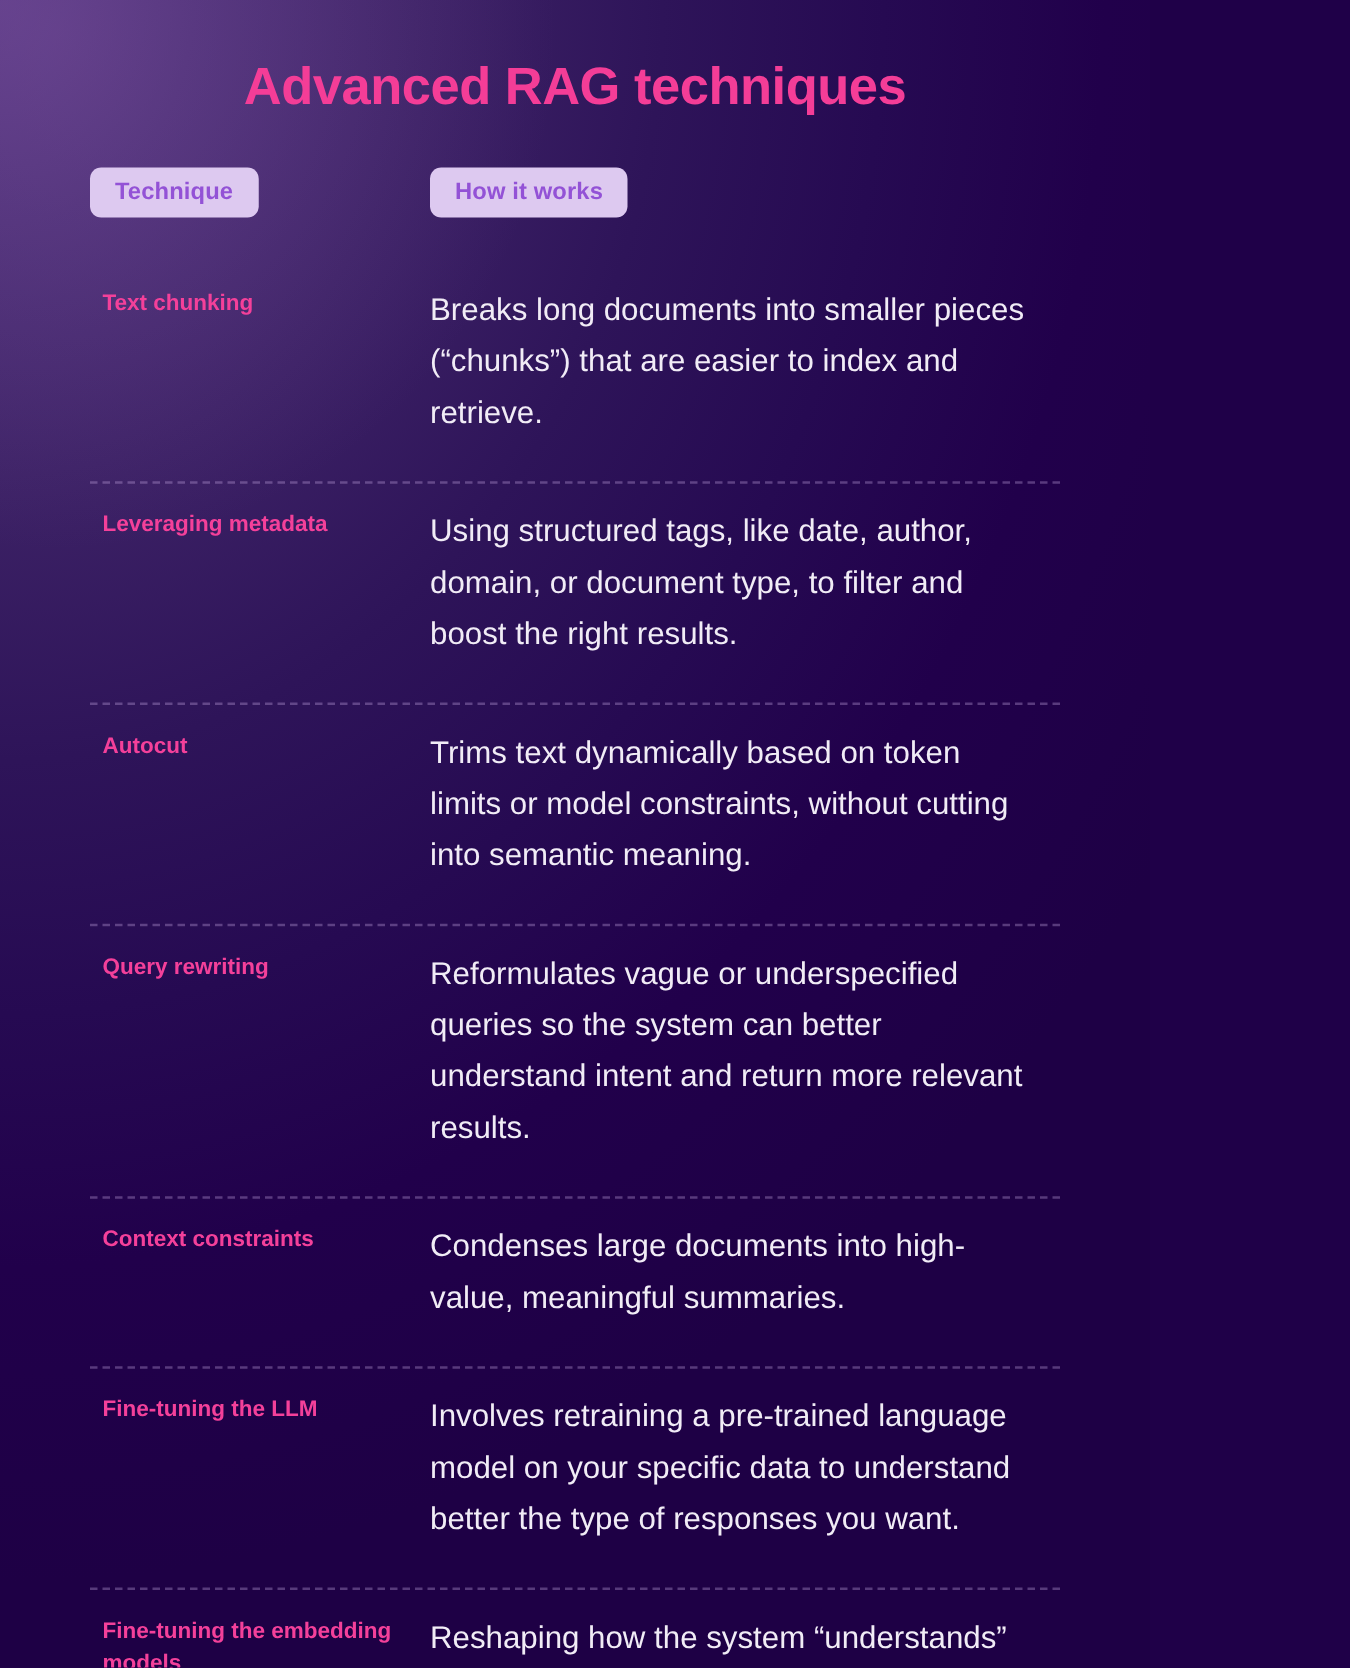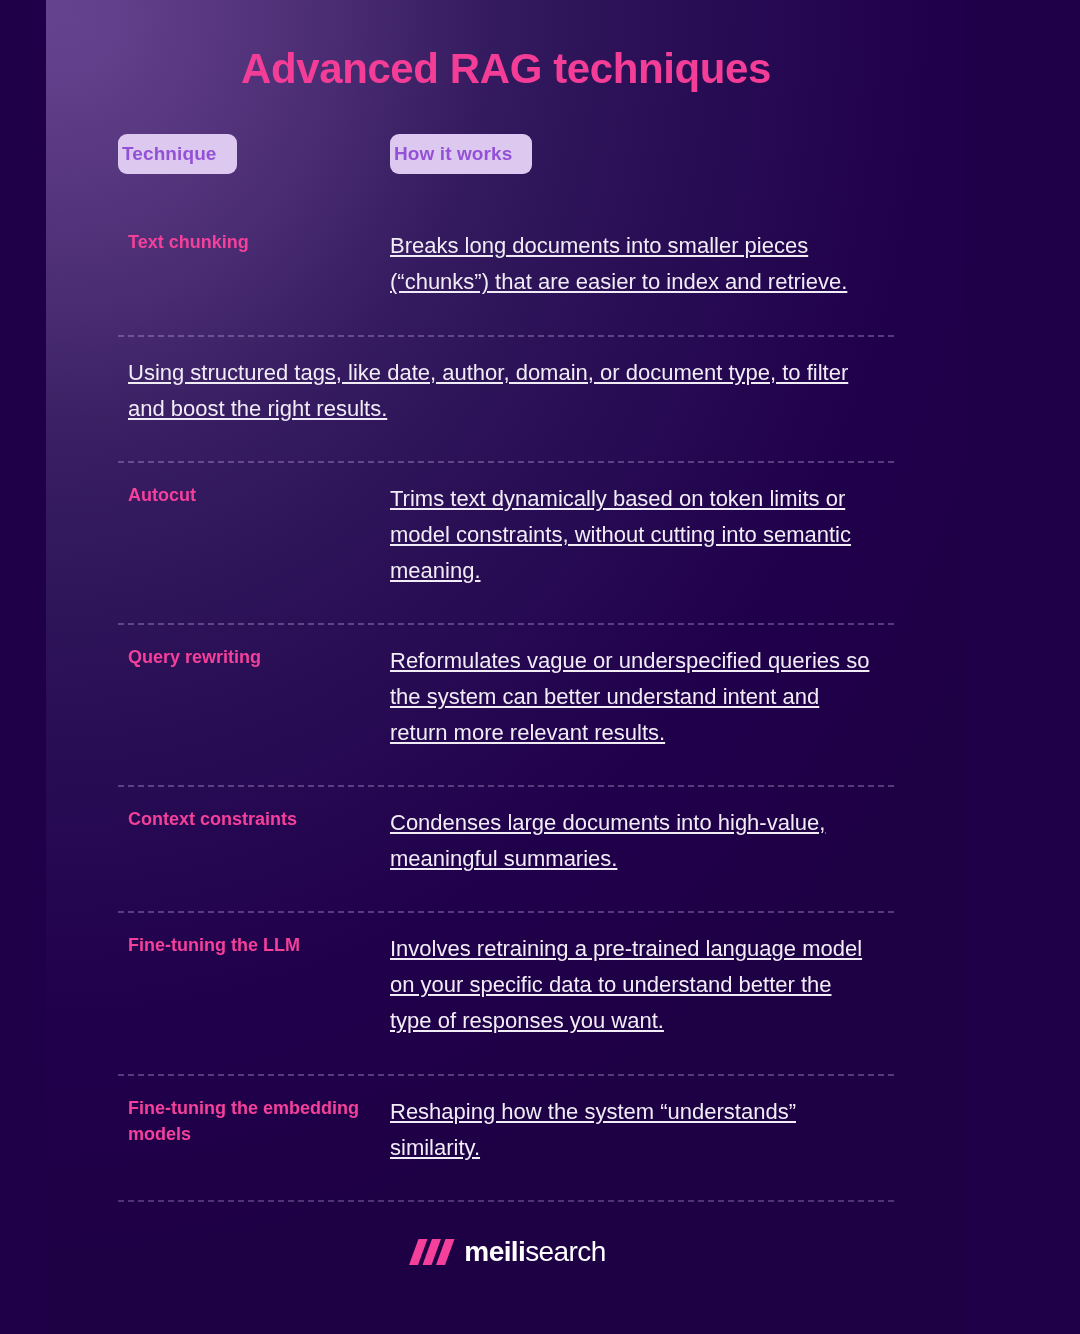--- a/index.html
+++ b/index.html
@@ -16,21 +16,20 @@
 
   .poster {
     position: relative;
     width: 920px;
     height: 1334px;
     box-sizing: border-box;
     background:
       radial-gradient(120% 95% at 0% 0%, #5b3a85 0%, #4b2e75 14%, #3d2266 30%, #2e1459 48%, #260a52 64%, #21004b 80%, #1e0045 100%),
       linear-gradient(160deg, #4d3173 0%, #2a0b52 45%, #1f0048 100%);
     overflow: hidden;
-    margin-left: 46px;
   }
 
   .poster::after {
     content: "";
     position: absolute;
     inset: 0;
     background: radial-gradient(70% 50% at 5% 2%, rgba(125, 84, 160, 0.38) 0%, rgba(125, 84, 160, 0.0) 62%);
     pointer-events: none;
   }
 
@@ -59,21 +58,21 @@
   .col-a { width: 272px; flex: 0 0 272px; }
   .col-b { flex: 1 1 auto; }
 
   .badge {
     display: inline-block;
     background: #ddc9f0;
     color: #9352d6;
     font-size: 19px;
     font-weight: 700;
     letter-spacing: 0.1px;
-    padding: 10px 20px 11px 4px;
+    padding: 10px 20px 11px 20px;
     border-radius: 9px;
     line-height: 1;
   }
 
   
   .rows {
     margin-top: 36px;
   }
 
   .row {
@@ -93,25 +92,24 @@
     color: #f4409a;
     font-size: 18px;
     font-weight: 700;
     line-height: 1.45;
     padding-top: 1px;
   }
 
   .cell-desc {
     flex: 1 1 auto;
     color: #f1ecf6;
-    font-size: 22px;
+    font-size: 25px;
     font-weight: 400;
     line-height: 1.64;
     padding-right: 6px;
-    text-decoration: underline;
   }
 
   
   .footer {
     margin-top: 34px;
     display: flex;
     align-items: center;
     justify-content: center;
     gap: 2px;
   }
@@ -149,20 +147,21 @@
 
     <div class="rows">
 
       <div class="row">
         <div class="cell-tech">Text chunking</div>
         <div class="cell-desc">Breaks long documents into smaller pieces (“chunks”) that are easier to index and retrieve.</div>
       </div>
 
 
       <div class="row">
+        <div class="cell-tech">Leveraging metadata</div>
         <div class="cell-desc">Using structured tags, like date, author, domain, or document type, to filter and boost the right results.</div>
       </div>
 
 
       <div class="row">
         <div class="cell-tech">Autocut</div>
         <div class="cell-desc">Trims text dynamically based on token limits or model constraints, without cutting into semantic meaning.</div>
       </div>
 
       <div class="row">

